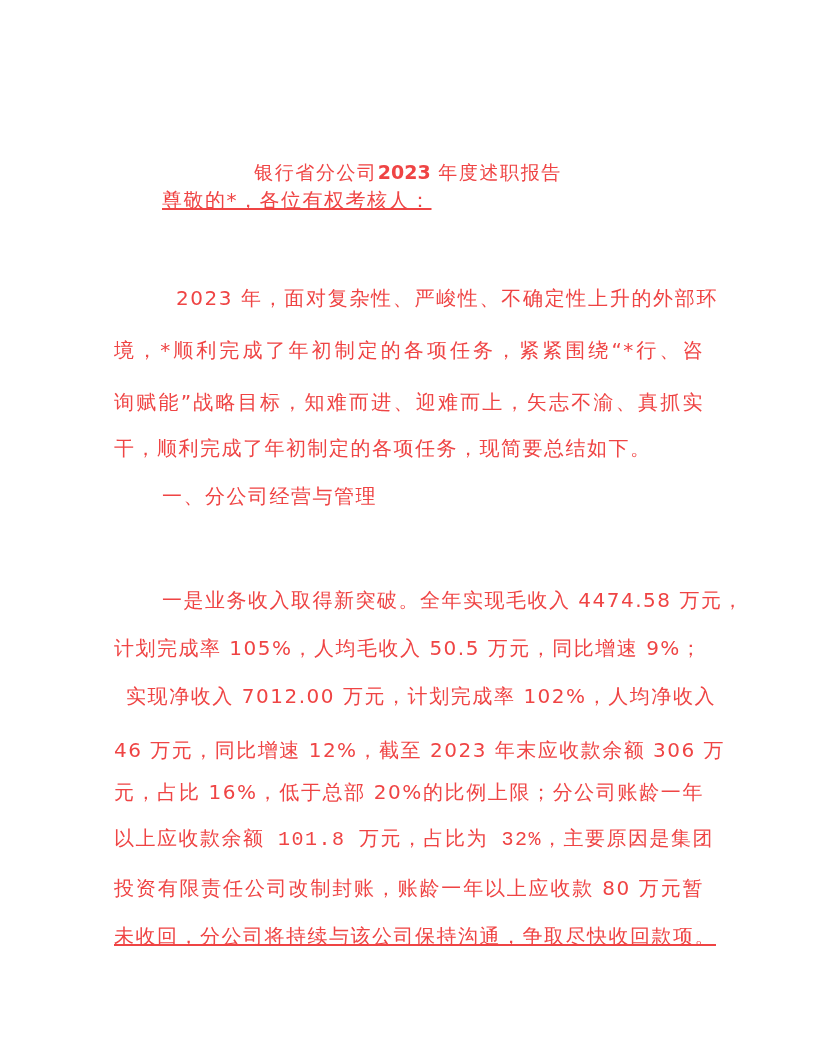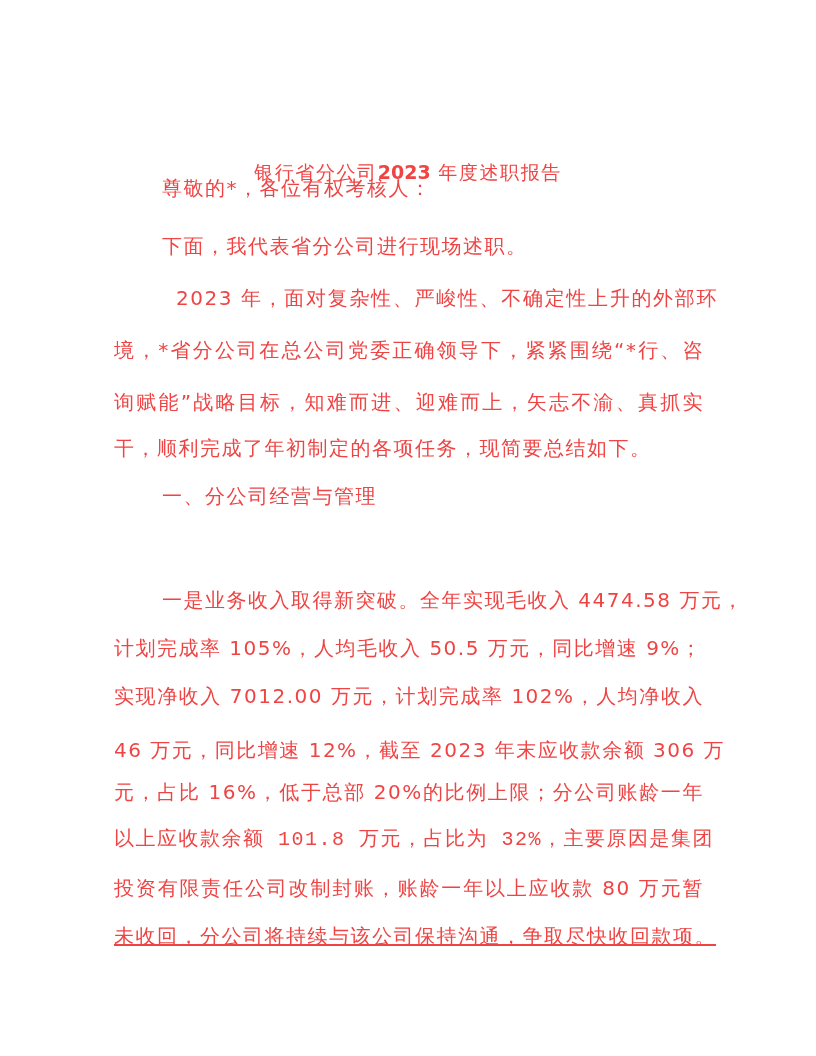--- a/index.html
+++ b/index.html
@@ -48,34 +48,33 @@
   </style>
 </head>
 <body>
 
 <div class="page">
 
   <div class="line title">
     <span>银行省分公司</span><span class="num">2023</span> <span>年度述职报告</span>
   </div>
 
-  <div class="line" style="left:162px; top:176px;">尊敬的*，各位有权考核人：</div>
+  <div class="line" style="left:162px; top:188px;text-decoration:underline;">尊敬的*，各位有权考核人：</div>
 
-  <div class="line" style="left:162px; top:234px;">下面，我代表省分公司进行现场述职。</div>
 
   <div class="line justify" style="left:162px; width:542px; top:286px;margin-left:14px;">2023 年，面对复杂性、严峻性、不确定性上升的外部环</div>
-  <div class="line justify" style="top:338px;">境，*省分公司在总公司党委正确领导下，紧紧围绕“*行、咨</div>
+  <div class="line justify" style="top:338px;">境，*顺利完成了年初制定的各项任务，紧紧围绕“*行、咨</div>
   <div class="line justify" style="top:390px;">询赋能”战略目标，知难而进、迎难而上，矢志不渝、真抓实</div>
   <div class="line" style="left:114px; top:436px;">干，顺利完成了年初制定的各项任务，现简要总结如下。</div>
 
   <div class="line" style="left:162px; top:484px;">一、分公司经营与管理</div>
 
 
   <div class="line justify" style="left:162px; width:546px; top:588px;">一是业务收入取得新突破。全年实现毛收入 4474.58 万元，</div>
   <div class="line" style="left:114px; top:636px;">计划完成率 105%，人均毛收入 50.5 万元，同比增速 9%；</div>
-  <div class="line justify" style="top:684px;">实现净收入 7012.00 万元，计划完成率 102%，人均净收入</div>
+  <div class="line justify" style="top:684px;margin-left:12px;">实现净收入 7012.00 万元，计划完成率 102%，人均净收入</div>
   <div class="line justify" style="top:732px;margin-top:6px;">46 万元，同比增速 12%，截至 2023 年末应收款余额 306 万</div>
   <div class="line justify" style="top:780px;">元，占比 16%，低于总部 20%的比例上限；分公司账龄一年</div>
   <div class="line justify" style="top:828px;font-family:Liberation Mono, monospace;">以上应收款余额 101.8 万元，占比为 32%，主要原因是集团</div>
   <div class="line justify" style="top:876px;">投资有限责任公司改制封账，账龄一年以上应收款 80 万元暂</div>
   <div class="line justify" style="top:924px;text-decoration:underline;">未收回，分公司将持续与该公司保持沟通，争取尽快收回款项。</div>
 
 </div>
 
 </body></html>

